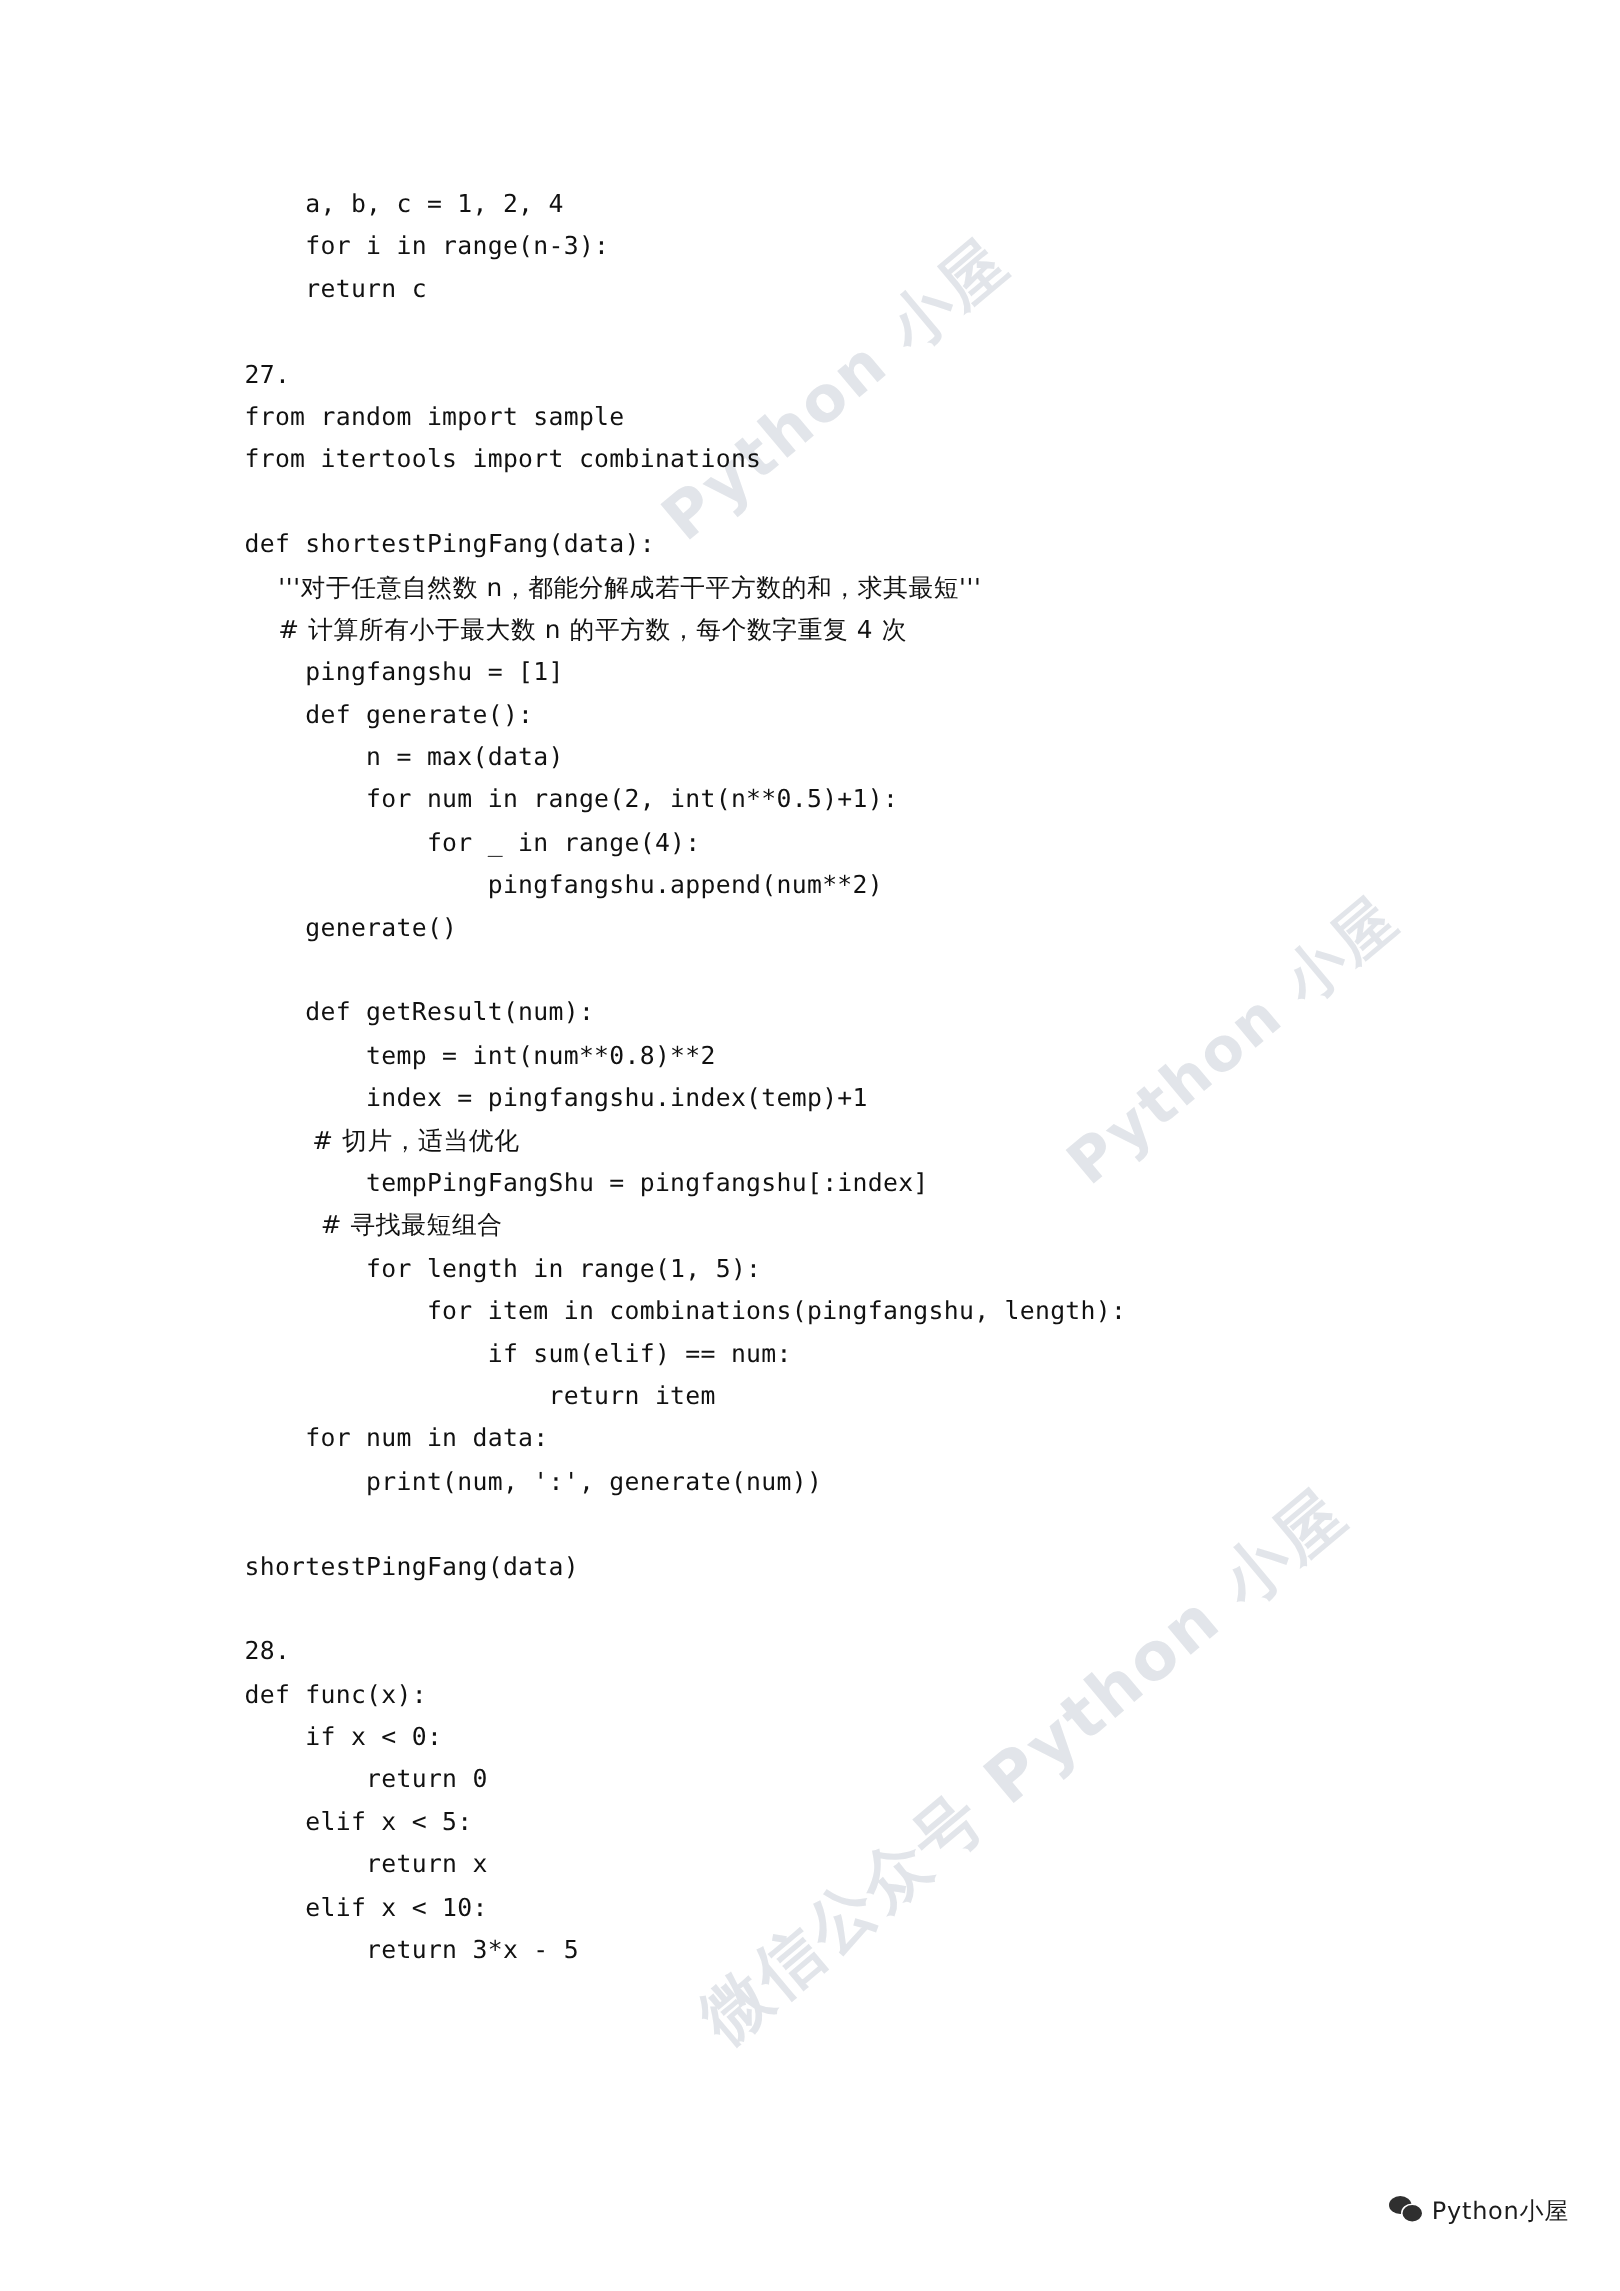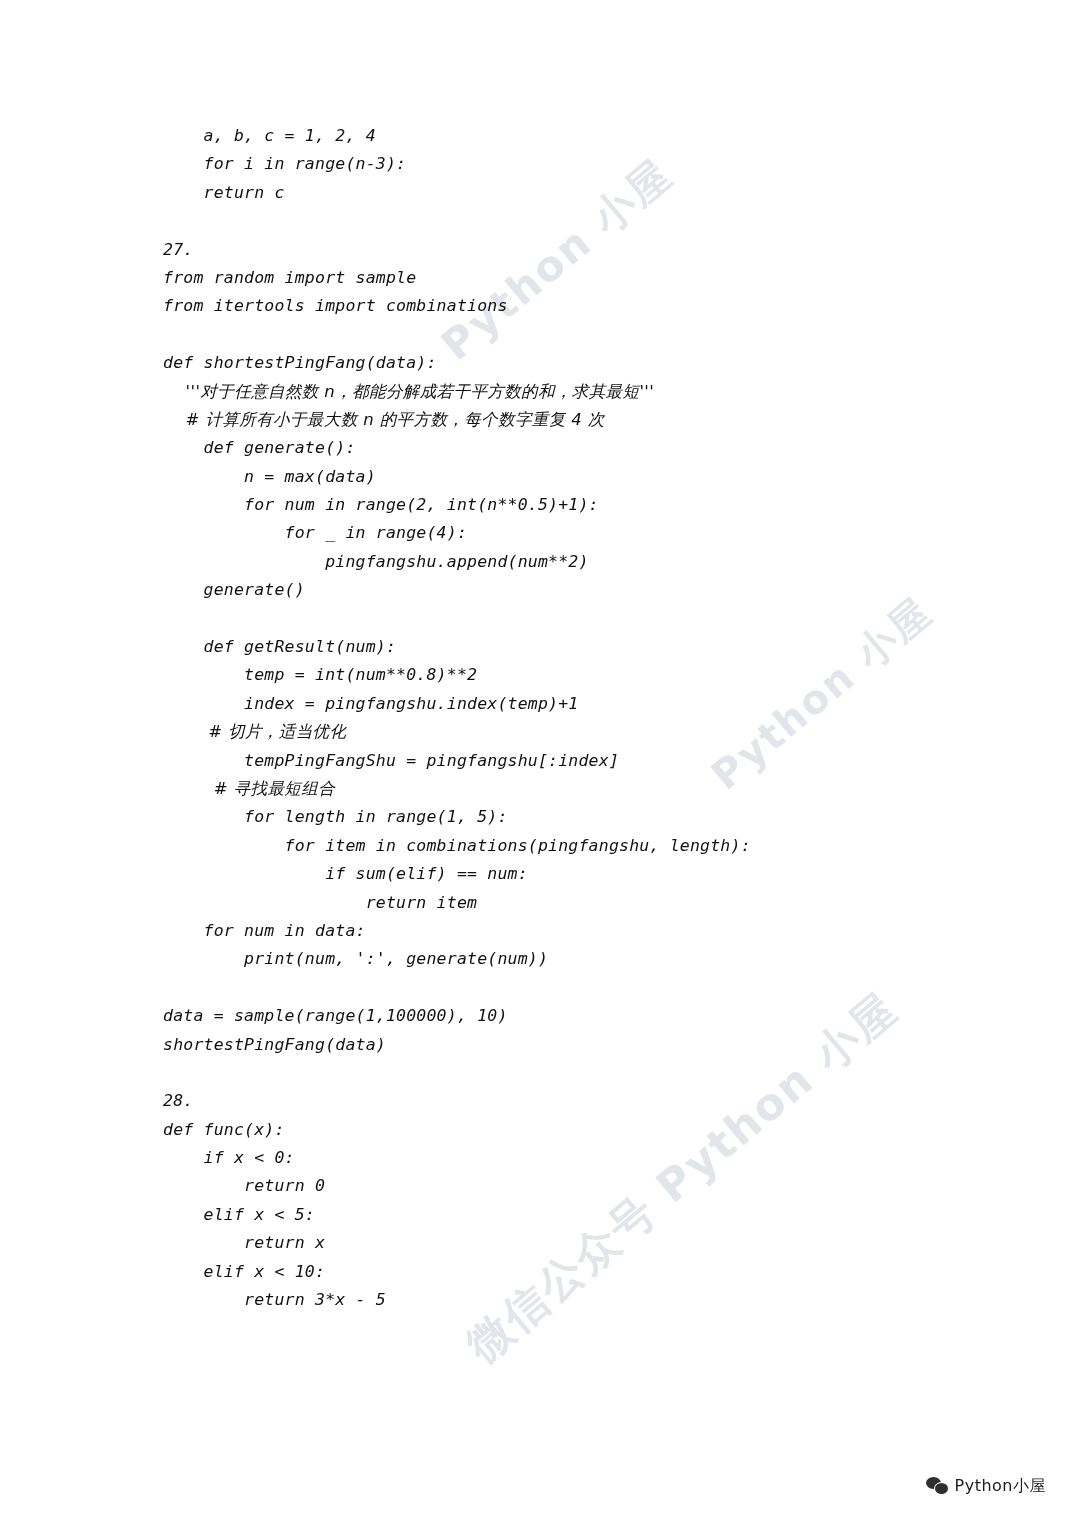--- a/index.html
+++ b/index.html
@@ -61,37 +61,35 @@
     padding: 122px 0 0 163px;
   }
   .code-line {
     font-family: "DejaVu Sans Mono", monospace;
     font-size: 16.5px;
     line-height: 28.4px;
     color: #111111;
     white-space: pre;
     height: 28.4px;
     letter-spacing: 0.2px;
-    font-style: italic;
   }
   .code-line.cn {
     font-family: "DejaVu Sans", sans-serif;
     letter-spacing: 0.4px;
   }
   .code-line.blank {
     color: transparent;
   }
 
   
   .footer {
     position: absolute;
     right: 34px;
-    bottom: 30px;
+    bottom: 42px;
     display: flex;
-    align-items: center;
     gap: 7px;
     z-index: 3;
   }
   .footer-icon {
     width: 22px;
     height: 19px;
     position: relative;
     display: inline-block;
   }
   .footer-icon .bub1 {
@@ -136,41 +134,41 @@
       <div class="code-line">    for i in range(n-3):</div>
       <div class="code-line">    return c</div>
       <div class="code-line blank">&nbsp;</div>
       <div class="code-line num">27.</div>
       <div class="code-line">from random import sample</div>
       <div class="code-line">from itertools import combinations</div>
       <div class="code-line blank">&nbsp;</div>
       <div class="code-line">def shortestPingFang(data):</div>
       <div class="code-line cn">    '''对于任意自然数 n，都能分解成若干平方数的和，求其最短'''</div>
       <div class="code-line cn">    # 计算所有小于最大数 n 的平方数，每个数字重复 4 次</div>
+      <div class="code-line">    pingfangshu = [1]</div>
       <div class="code-line">    def generate():</div>
       <div class="code-line">        n = max(data)</div>
       <div class="code-line">        for num in range(2, int(n**0.5)+1):</div>
       <div class="code-line">            for _ in range(4):</div>
       <div class="code-line">                pingfangshu.append(num**2)</div>
       <div class="code-line">    generate()</div>
       <div class="code-line blank">&nbsp;</div>
       <div class="code-line">    def getResult(num):</div>
       <div class="code-line">        temp = int(num**0.8)**2</div>
       <div class="code-line">        index = pingfangshu.index(temp)+1</div>
       <div class="code-line cn">        # 切片，适当优化</div>
       <div class="code-line">        tempPingFangShu = pingfangshu[:index]</div>
       <div class="code-line cn">         # 寻找最短组合</div>
       <div class="code-line">        for length in range(1, 5):</div>
       <div class="code-line">            for item in combinations(pingfangshu, length):</div>
       <div class="code-line">                if sum(elif) == num:</div>
       <div class="code-line">                    return item</div>
       <div class="code-line">    for num in data:</div>
       <div class="code-line">        print(num, ':', generate(num))</div>
       <div class="code-line blank">&nbsp;</div>
-      <div class="code-line">data = sample(range(1,100000), 10)</div>
       <div class="code-line">shortestPingFang(data)</div>
       <div class="code-line blank">&nbsp;</div>
       <div class="code-line num">28.</div>
       <div class="code-line">def func(x):</div>
       <div class="code-line">    if x &lt; 0:</div>
       <div class="code-line">        return 0</div>
       <div class="code-line">    elif x &lt; 5:</div>
       <div class="code-line">        return x</div>
       <div class="code-line">    elif x &lt; 10:</div>
       <div class="code-line">        return 3*x - 5</div>

